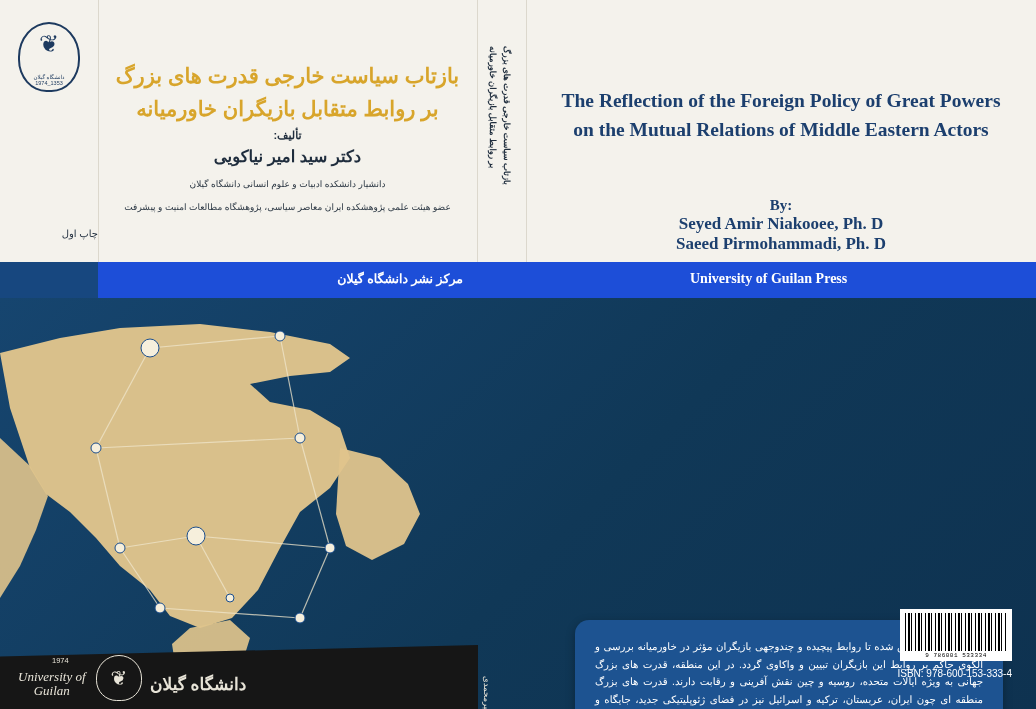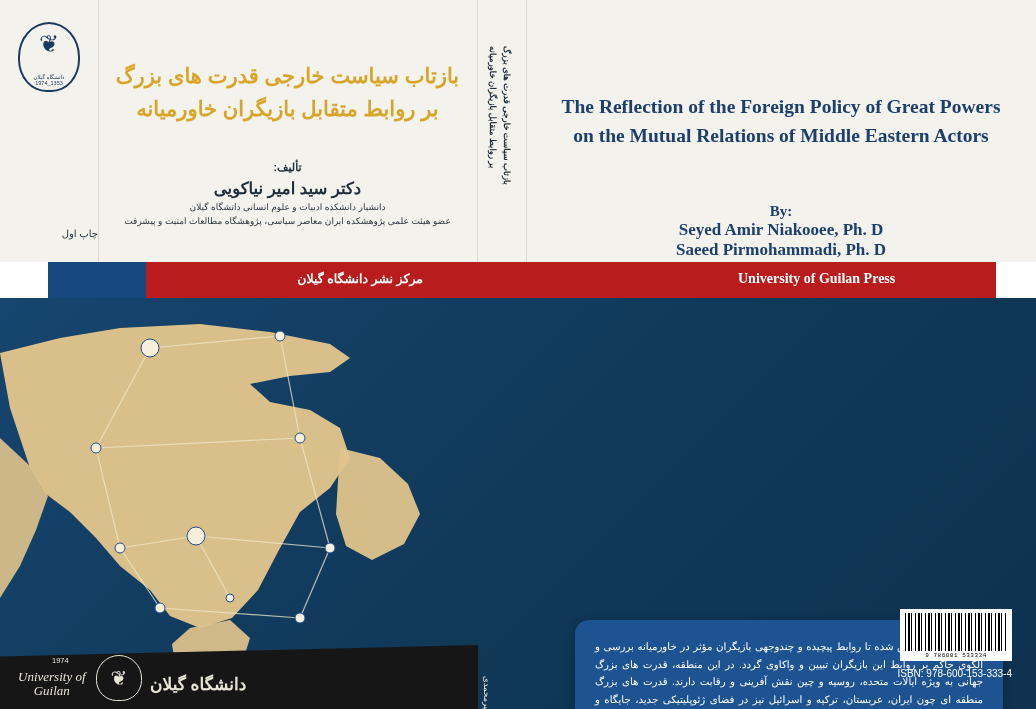--- a/index.html
+++ b/index.html
@@ -114,41 +114,41 @@
     direction: rtl;
   }
   .fa-title {
     color: #d8a52b;
     font-weight: bold;
     font-size: 21px;
     line-height: 1.55;
     letter-spacing: 0px;
   }
   .fa-authors-label {
-    margin-top: 36px;
+    margin-top: 4px;
     color: #1f2d3d;
     font-size: 11px;
     font-weight: bold;
   }
   .fa-author-name {
     color: #1f2d3d;
     font-size: 16.5px;
     font-weight: bold;
     margin-top: 5px;
   }
   .fa-author-aff {
     color: #2a3642;
     font-size: 9px;
-    margin-top: 4px;
+    margin-top: 13px;
   }
 
   
   .en-block {
     position: absolute;
-    left: 536px; top: 92px;
+    left: 536px; top: 86px;
     width: 490px;
     text-align: center;
   }
   .en-title {
     font-family: "Liberation Serif", serif;
     color: #1c3f6e;
     font-size: 19.5px;
     font-weight: bold;
     line-height: 1.5;
   }
@@ -163,24 +163,23 @@
     font-family: "Liberation Serif", serif;
     color: #1c3f6e;
     font-size: 17px;
     font-weight: bold;
   }
 
   
   .pub-bar {
     position: absolute;
     left: 0; top: 262px;
-    width: 948px;
+    width: 1036px;
     height: 36px;
-    background: #b91c1c;
-    margin-left: 48px;
+    background: #1d4ed8;
   }
   .pub-bar .pub-left {
     position: absolute;
     left: 0; top: 0;
     width: 98px; height: 36px;
     background: #17477f;
   }
   .pub-fa {
     position: absolute;
     right: 573px;

